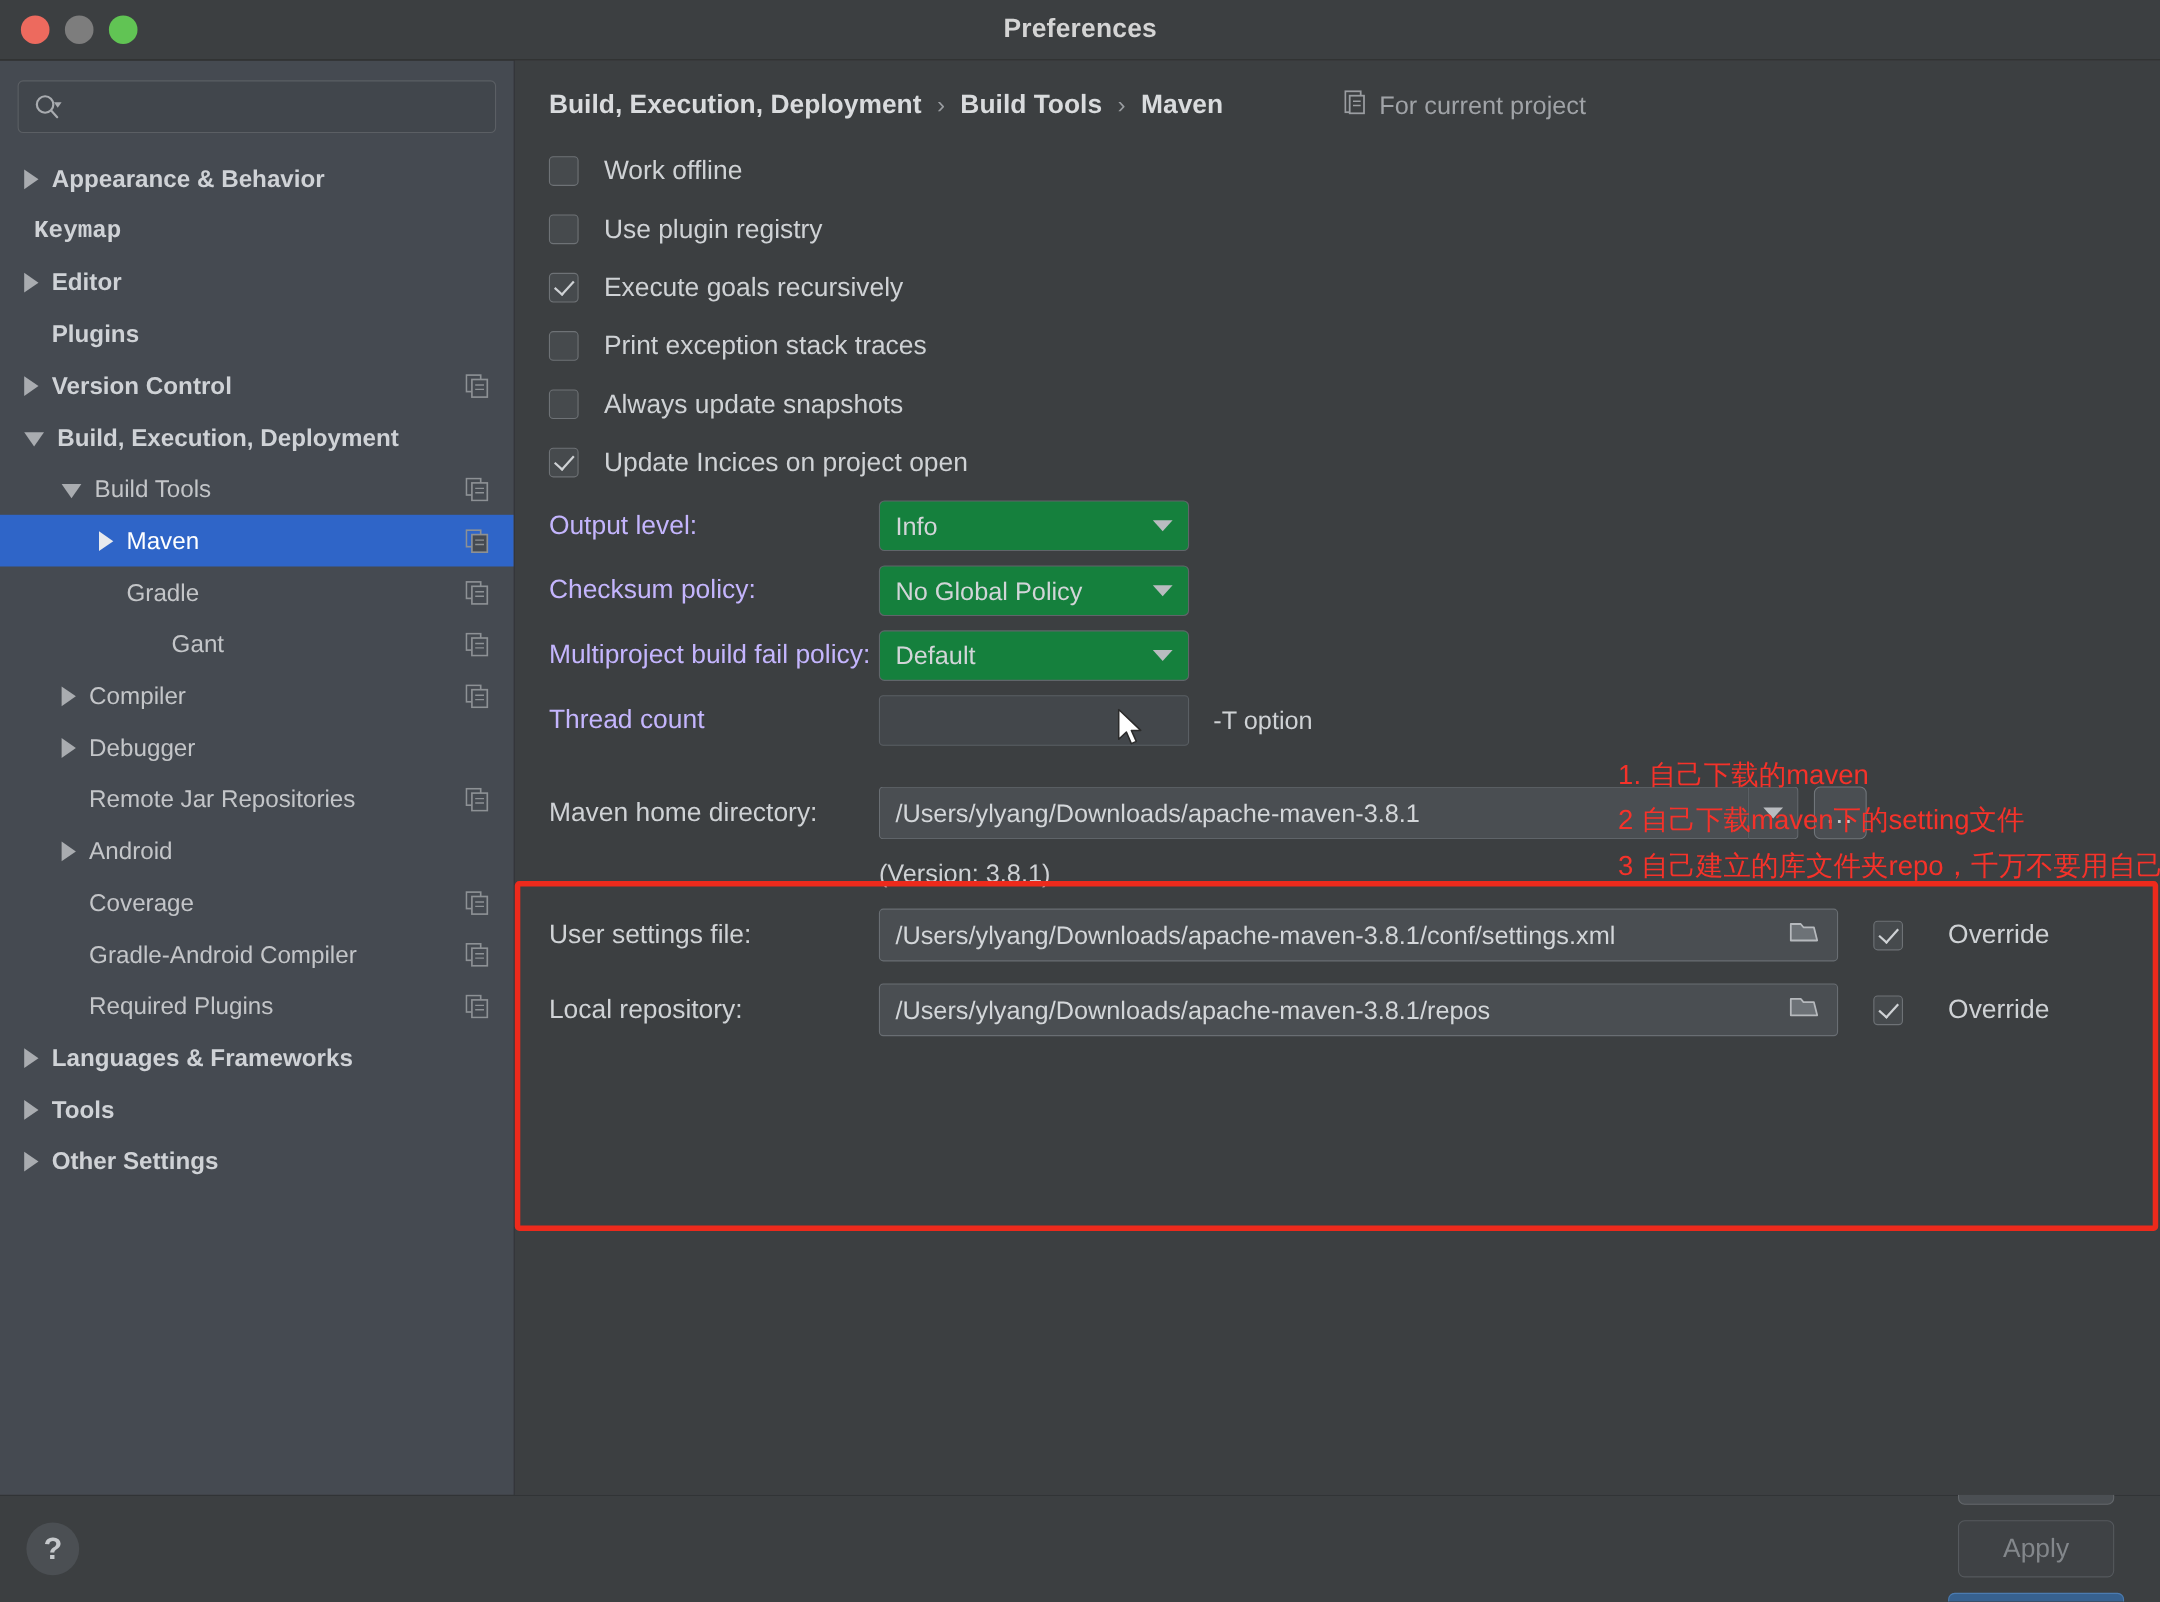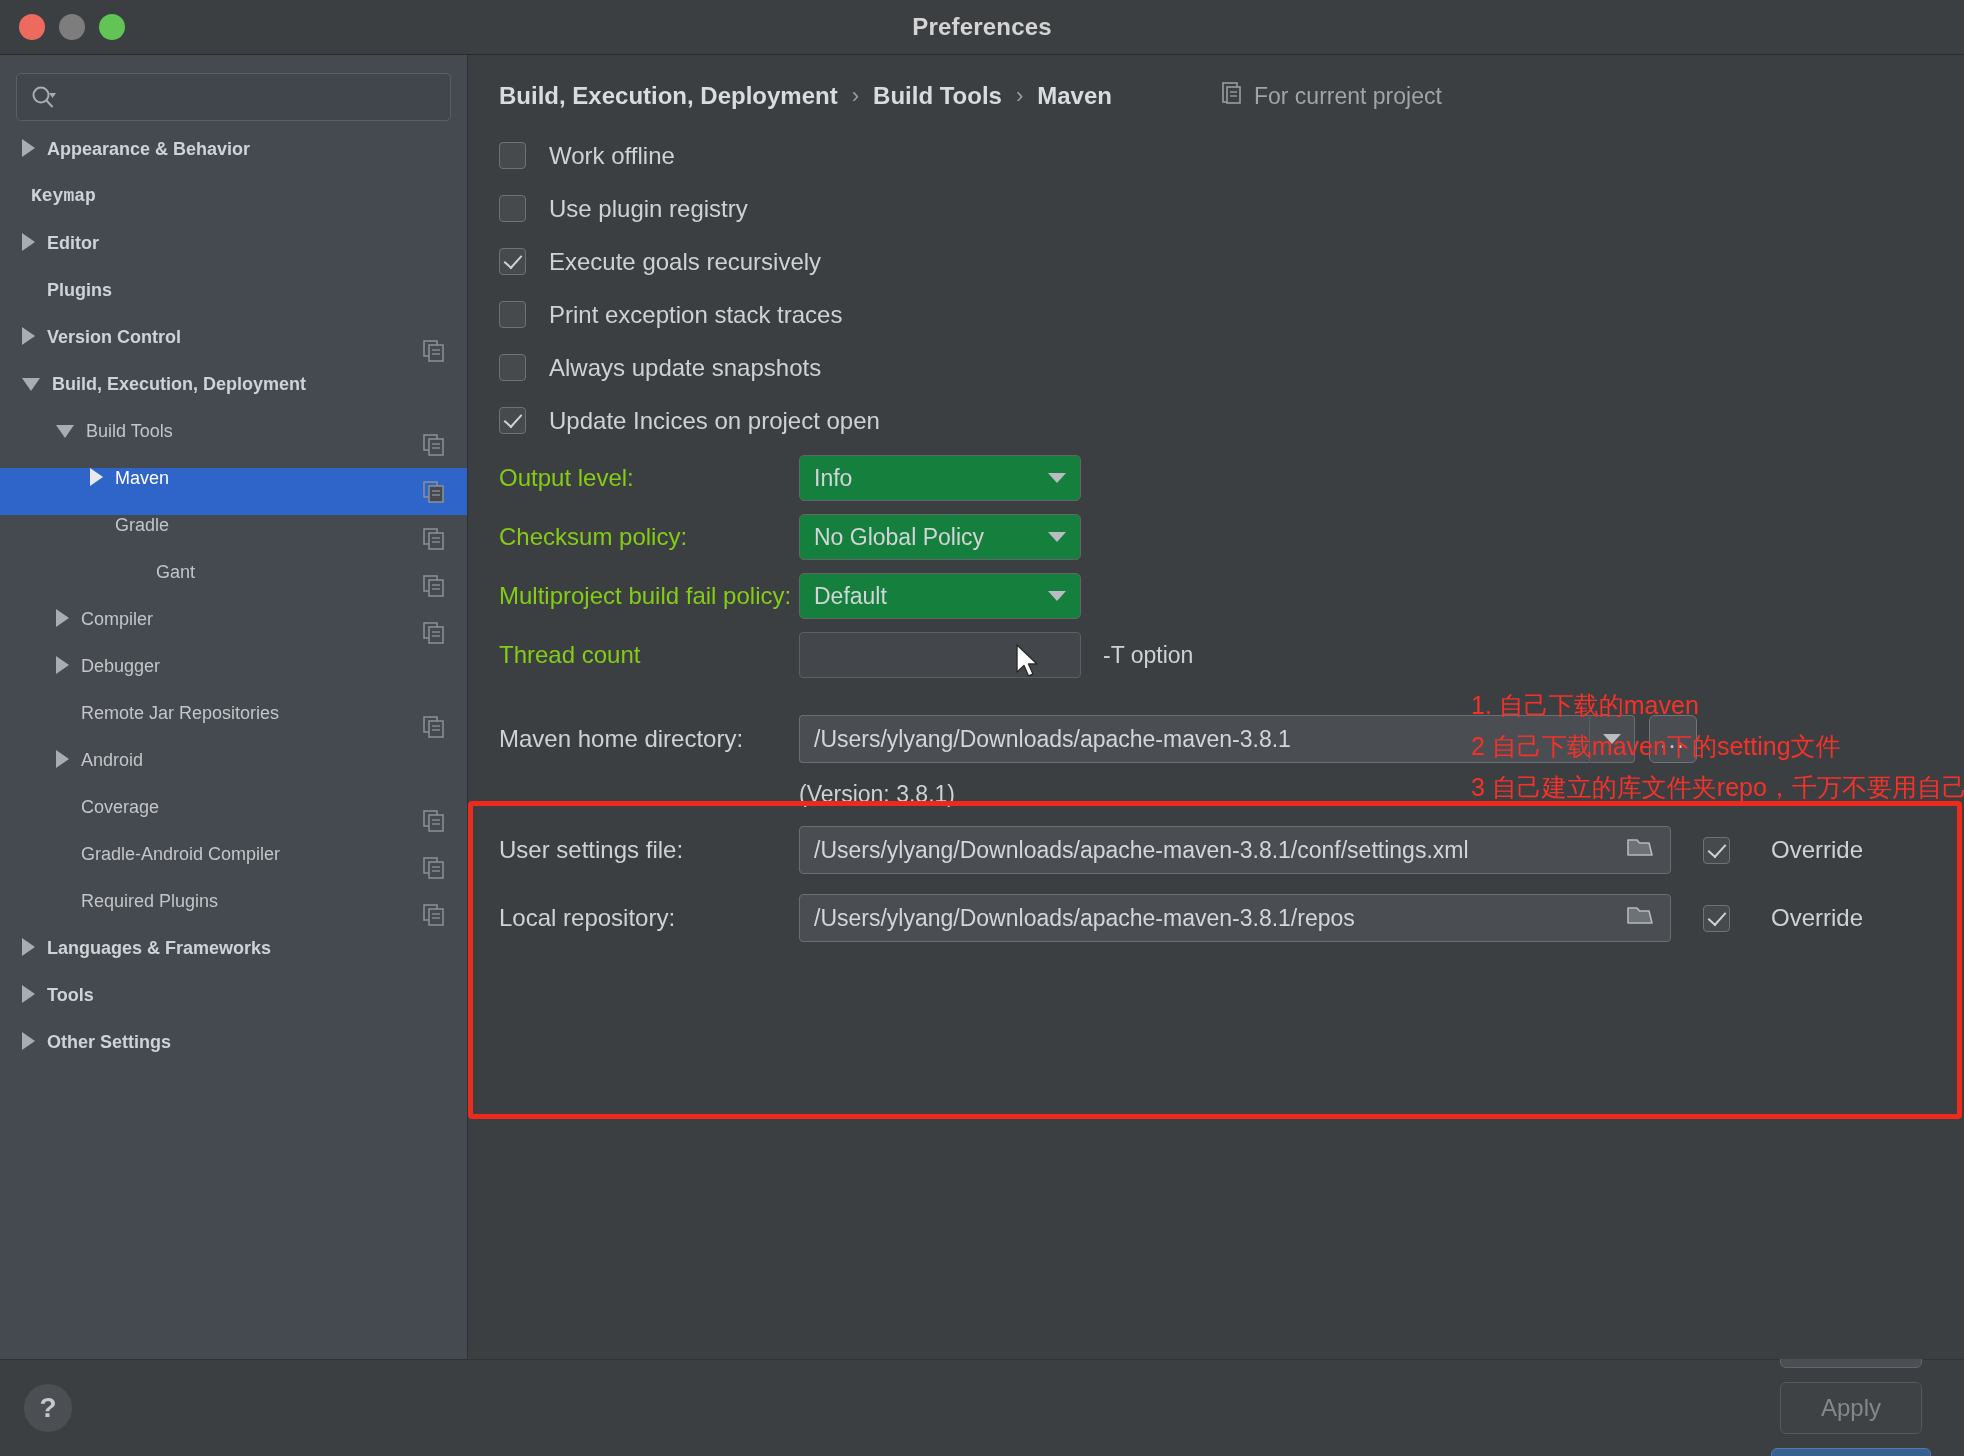--- a/index.html
+++ b/index.html
@@ -57,22 +57,22 @@
   .search-icon svg { display: block; }
   .search-input {
     flex: 1; background: transparent; border: none; outline: none;
     color: #d4d4d4; font-size: 19px;
     font-family: "Liberation Sans", sans-serif;
   }
 
   .tree { flex: 1; overflow: hidden; padding-top: 8px; }
   .tree-item {
     position: relative;
-    height: 47px; display: flex; 
-    font-size: 18px; color: #c3c5c8;
+    height: 47px; display: flex; align-items: center;
+    font-size: 22px; color: #c3c5c8;
     padding-right: 10px;
     white-space: nowrap;
   }
   .tree-item.bold { font-weight: bold; color: #cfd2d6; }
   .tree-item.selected { background: #2f65c8; color: #ffffff; }
   .tree-item.selected .tw { border-left-color: #e8eaee; }
   .tw {
     width: 0; height: 0; flex: 0 0 auto; margin-right: 12px;
     border-top: 9px solid transparent;
     border-bottom: 9px solid transparent;
@@ -120,21 +120,21 @@
   .cbox.checked::after {
     content: "";
     position: absolute; left: 8px; top: 2px;
     width: 8px; height: 15px;
     border: solid #cfd2d5; border-width: 0 2.6px 2.6px 0;
     transform: rotate(42deg);
   }
   .cb-label { font-size: 24px; color: #cfd2d5; }
 
   .field-row { display: flex; align-items: center; height: 56px; margin-top: 3px; }
-  .field-label { font-size: 24px; color: #84cc16; width: 300px; flex: 0 0 300px; }
+  .field-label { font-size: 24px; color: #c4b5fd; width: 300px; flex: 0 0 300px; }
   .combo {
     width: 282px; height: 46px; background: #15803d;
     border: 1px solid #60656a; border-radius: 5px;
     display: flex; align-items: center; padding: 0 14px;
     color: #d2d5d8; font-size: 23px; justify-content: space-between;
   }
   .caret {
     width: 0; height: 0;
     border-left: 9px solid transparent; border-right: 9px solid transparent;
     border-top: 10px solid #b9bcc0;

